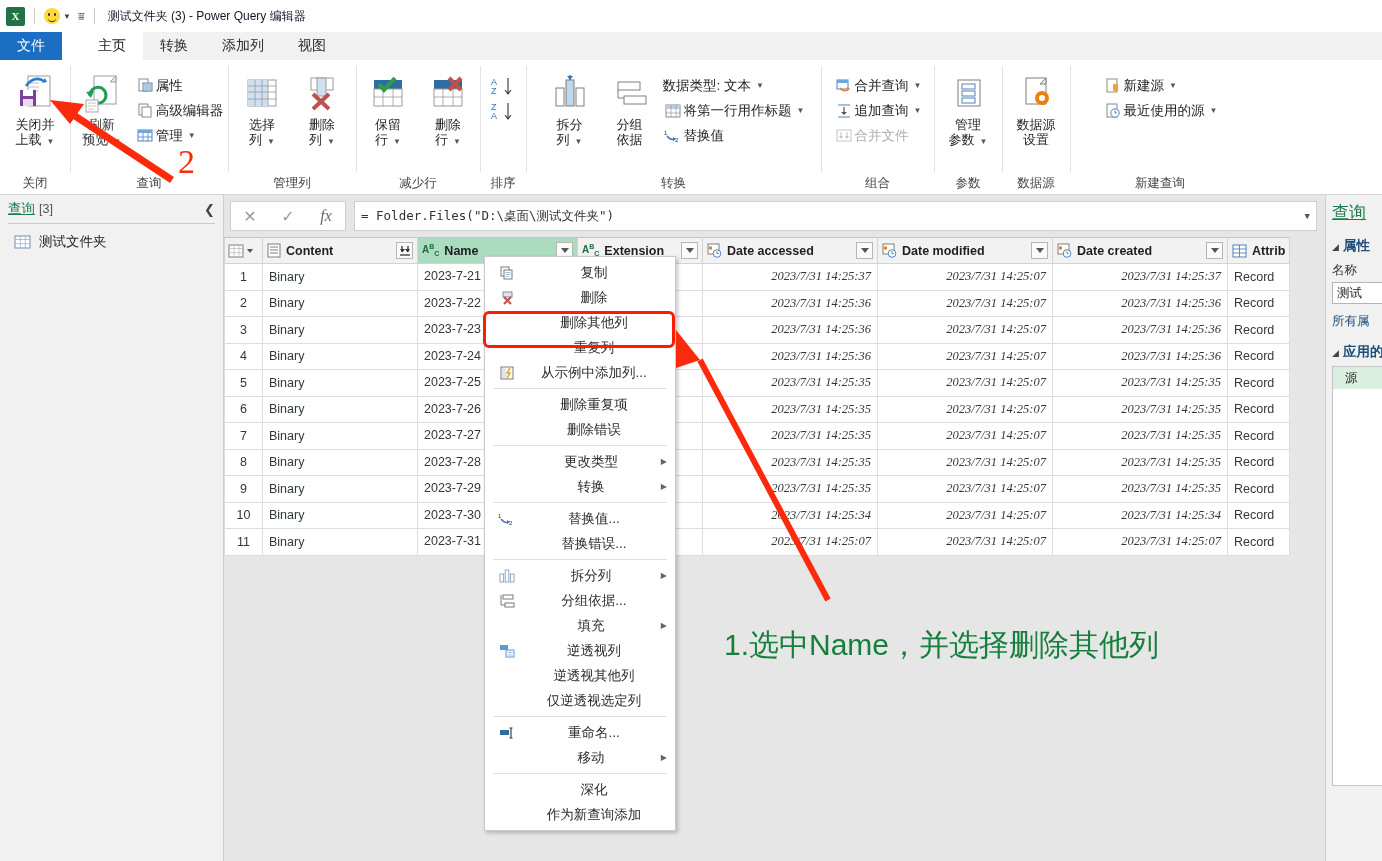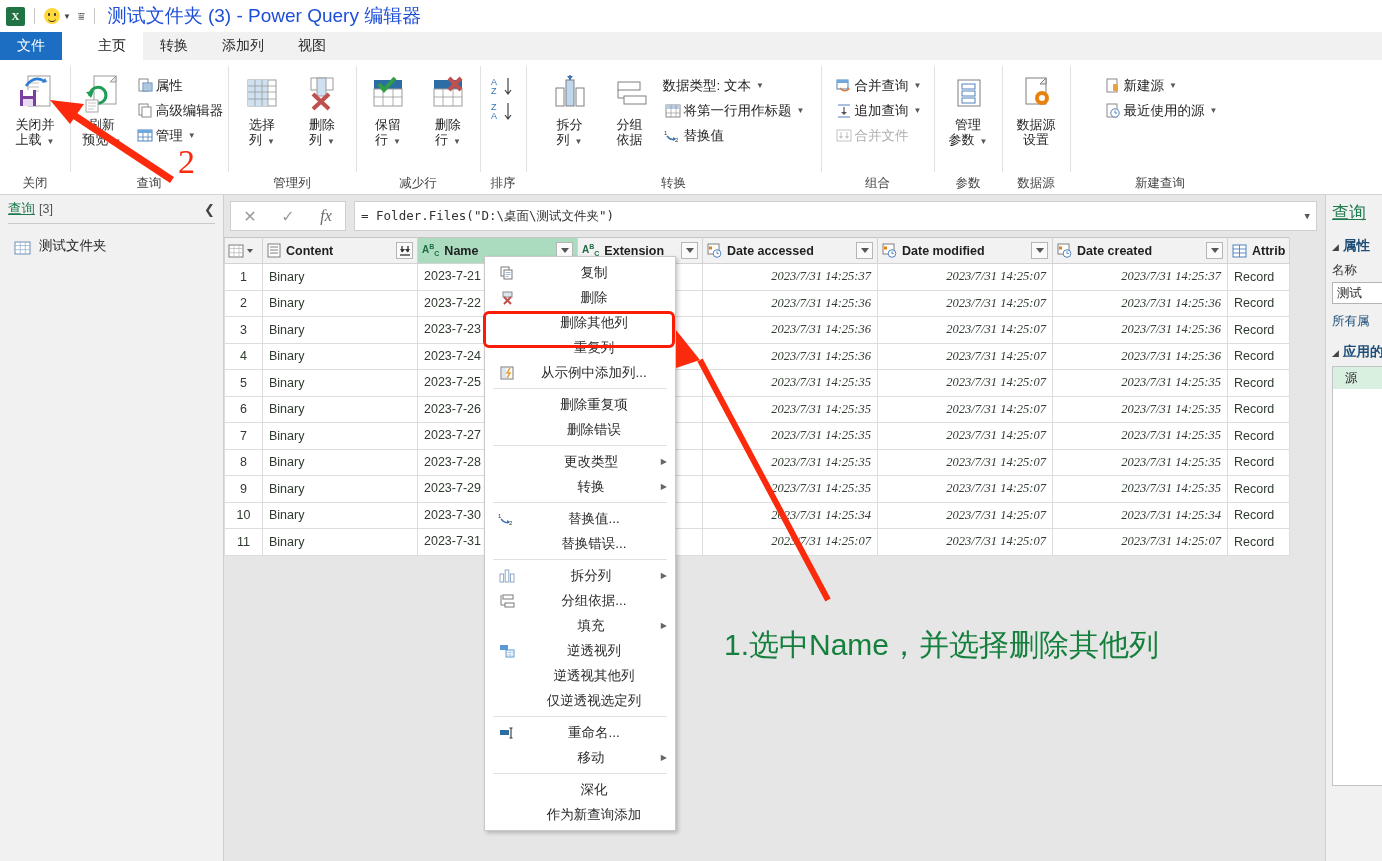--- a/index.html
+++ b/index.html
@@ -16,21 +16,21 @@
              font-size:11px; font-weight:bold; display:flex; align-items:center; justify-content:center;
              font-family:"Liberation Serif",serif; }
   .qat-sep { width:1px; height:16px; background:#c8c8c8; margin:0 9px; }
   .smiley { width:16px; height:16px; border-radius:50%; background:#ffd93b; position:relative; }
   .smiley::before { content:""; position:absolute; left:4px; top:5px; width:2px; height:3px; background:#333; border-radius:1px;
                     box-shadow:6px 0 0 #333; }
   .smiley::after { content:""; position:absolute; left:4px; top:9px; width:8px; height:4px;
                    border-bottom:1.6px solid #333; border-radius:0 0 8px 8px; }
   .caret { font-size:8px; color:#444; margin-left:3px; }
   .qat-dd { font-size:11px; color:#444; margin-left:7px; }
-  .title-text { font-size:19px; color:#1d4ed8; margin-left:4px; }
+  .title-text { font-size:12px; color:#0f172a; margin-left:4px; }
 
   
   .tabs { height:28px; background:#f1f1f1; display:flex; align-items:stretch; }
   .tab { padding:0 17px; display:flex; align-items:center; font-size:14px; color:#2b2b2b; cursor:default; }
   .tab.file { background:#217346; color:#fff; }
   .tab.file{ background:#1b6ec2; }
   .tab.active { background:#ffffff; color:#1a1a1a;padding-left:36px; }
 
   
   .ribbon { height:135px; background:#ffffff; display:flex; position:relative;
@@ -55,21 +55,21 @@
   
   .workarea { position:absolute; top:195px; left:0; right:0; bottom:0; display:flex; }
 
   
   .qpane { width:224px; background:#f1f1f1; border-right:1px solid #cfcfcf; display:flex; flex-direction:column; }
   .qpane-hd { height:28px; display:flex; align-items:center; padding:0 8px; }
   .qpane-title { font-size:13.5px; color:#1f7a4d; text-decoration:underline; }
   .qpane-count { font-size:12.5px; color:#555; margin-left:4px; }
   .qpane-collapse { margin-left:auto; color:#444; font-size:13px; }
   .qpane-rule { height:1px; background:#c9c9c9; margin:0 8px 4px 8px; }
-  .qitem { height:27px; display:flex; align-items:flex-end; padding-left:14px; font-size:13.5px; color:#1f1f1f; cursor:default; }
+  .qitem { height:27px; display:flex; align-items:center; padding-left:14px; font-size:13.5px; color:#1f1f1f; cursor:default; }
   .qitem.sel { background:#d9f0e1; }
   .qitem .tb-ico { margin-right:8px; }
 
   
   .center { flex:1; display:flex; flex-direction:column; background:#e6e6e6; min-width:0; }
   .fbar { height:42px; display:flex; align-items:center; padding:6px 8px 6px 6px; background:#e6e6e6; }
   .fbar-btns { height:30px; background:#fff; border:1px solid #cfcfcf; display:flex; align-items:center; }
   .fbtn { width:38px; text-align:center; color:#9b9b9b; font-size:16px; }
   .fbtn.fx { font-style:italic; font-family:"Liberation Serif",serif; color:#6a6a6a; font-size:16px; }
   .fbox { flex:1; height:30px; background:#fff; border:1px solid #cfcfcf; margin-left:8px;

